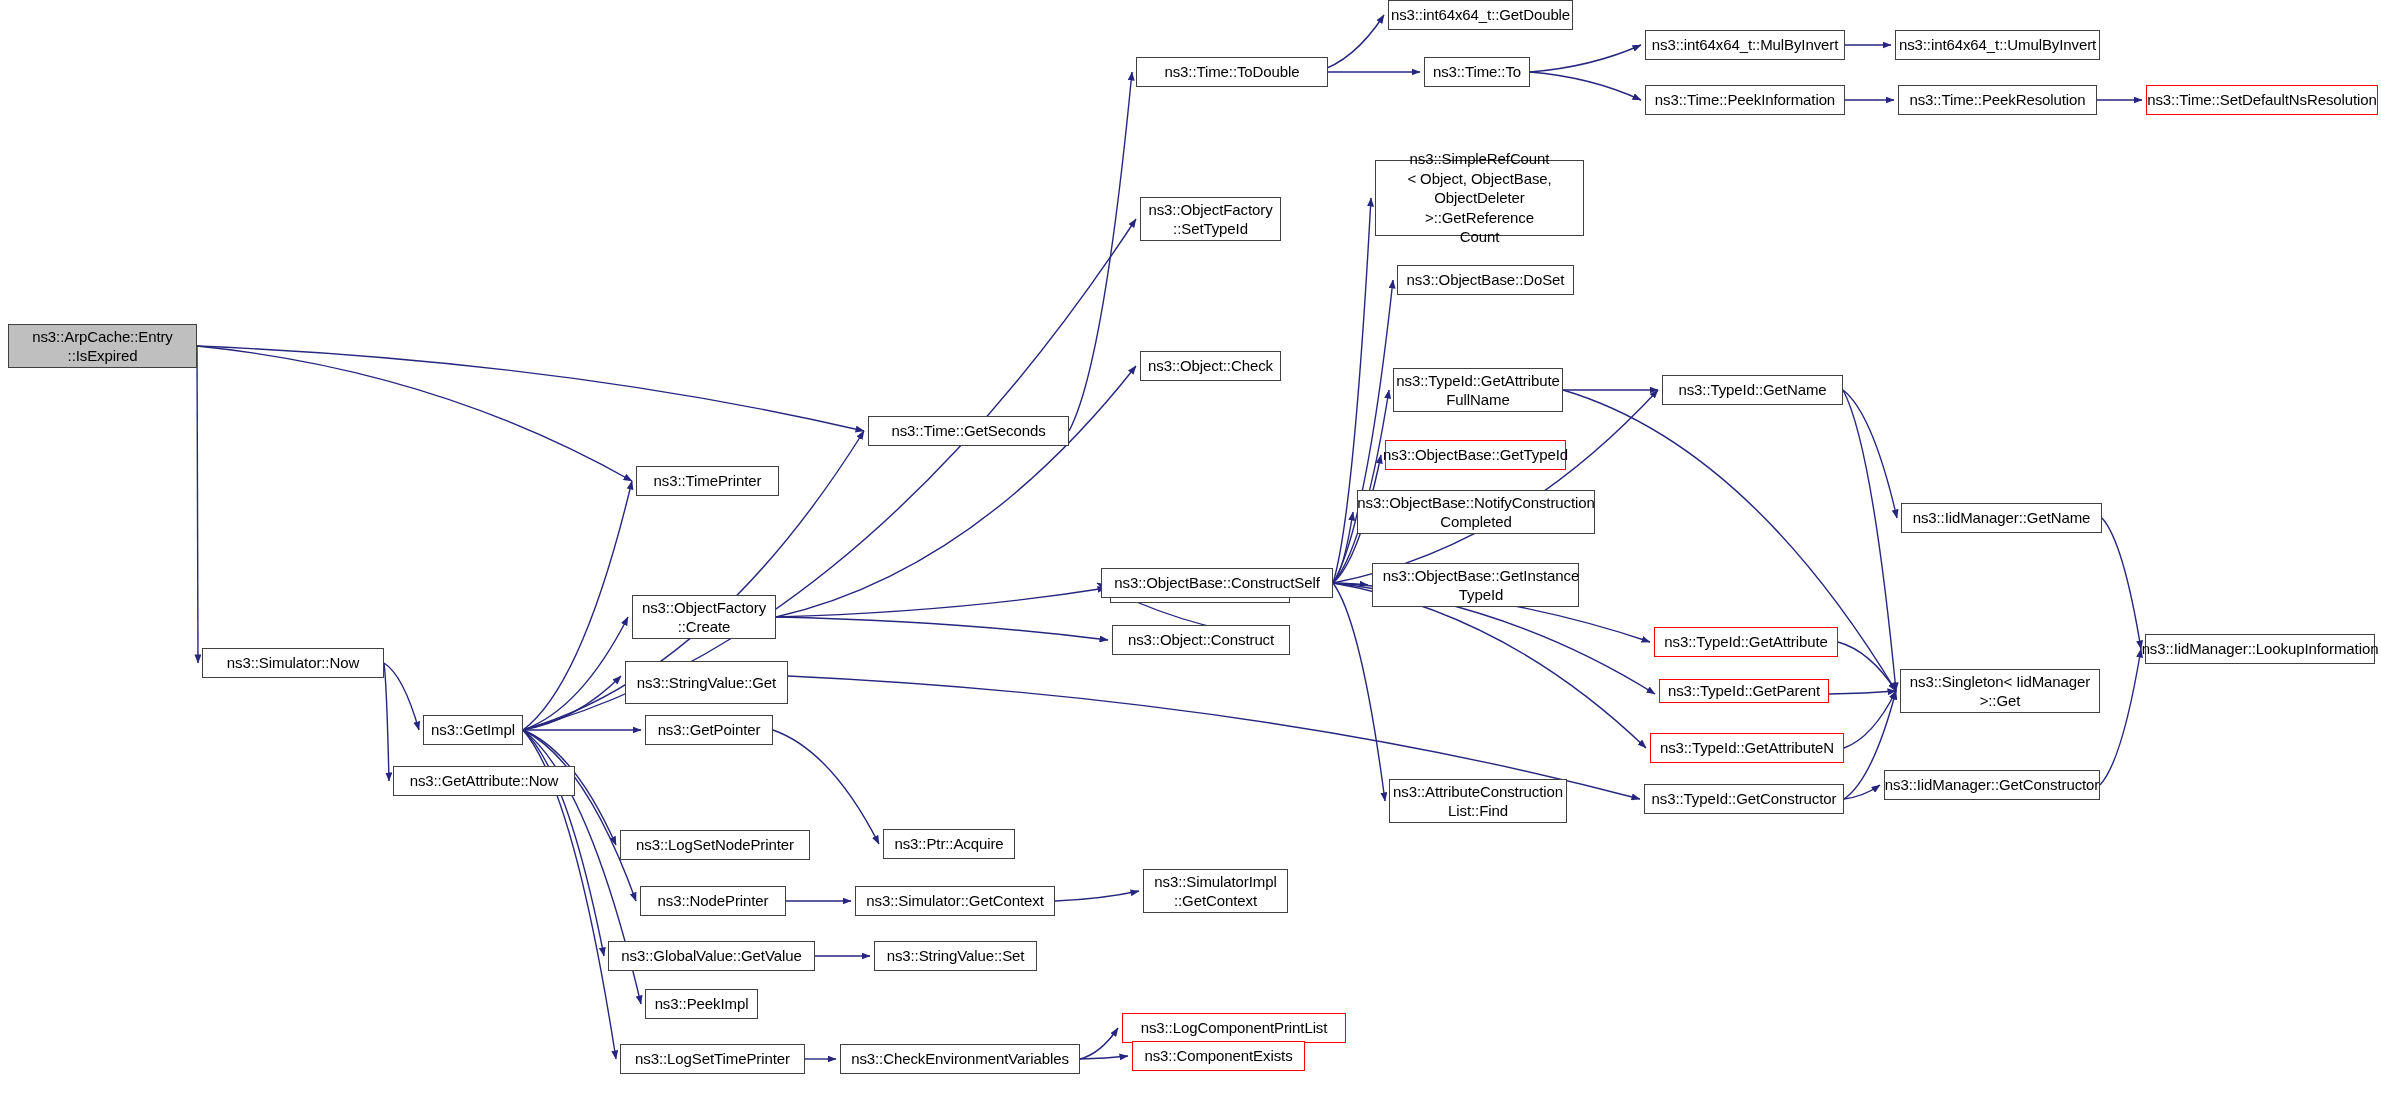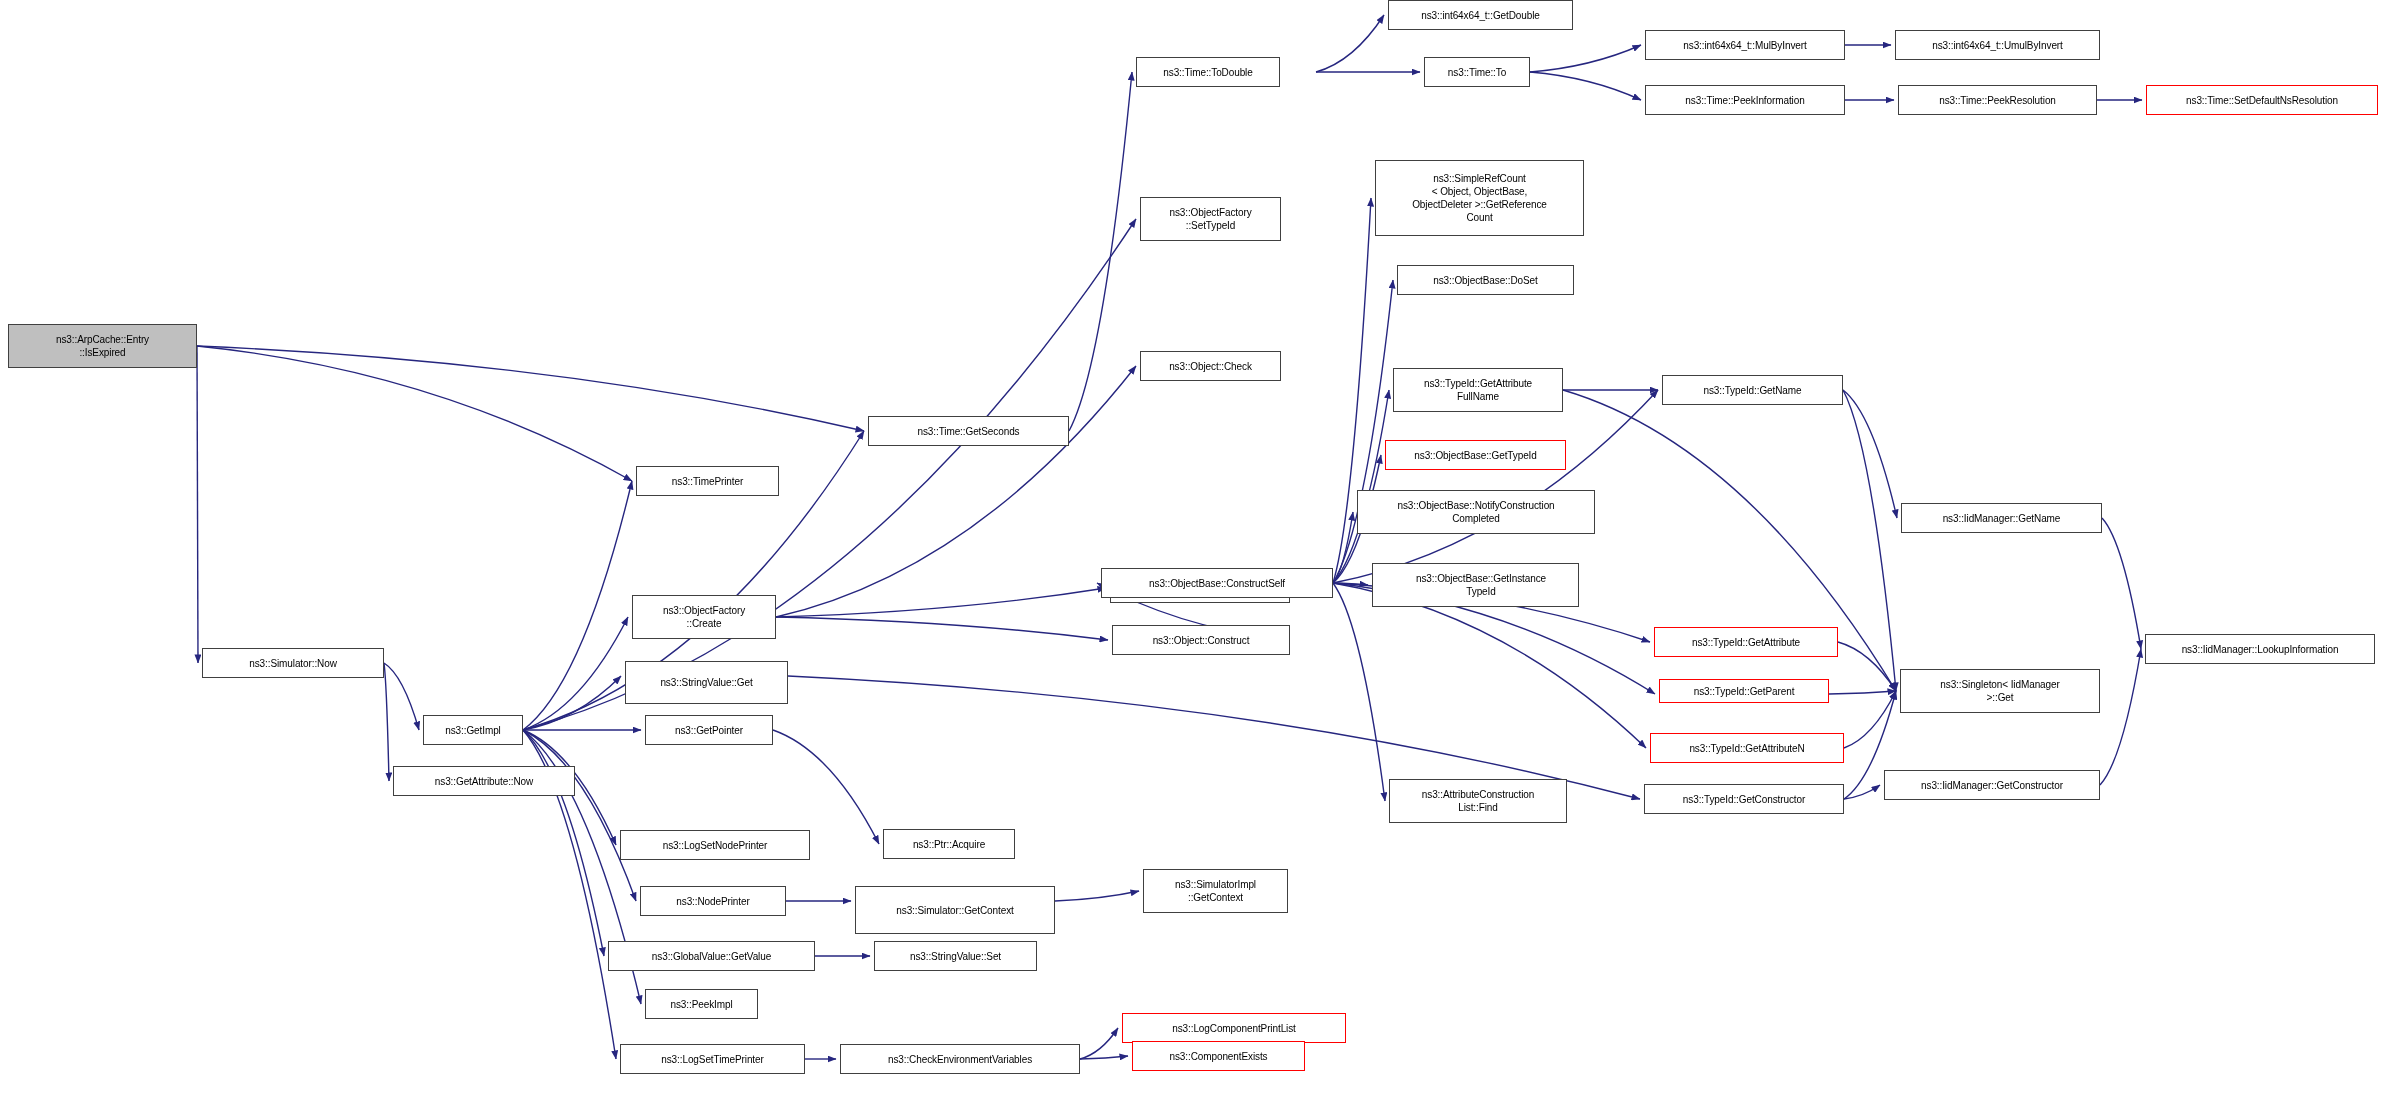--- a/index.html
+++ b/index.html
@@ -27,21 +27,21 @@
   .node {
     position: absolute;
     box-sizing: border-box;
     display: flex;
     align-items: center;
     justify-content: center;
     text-align: center;
     background: #ffffff;
     border: 1px solid #404040;
     color: #000000;
-    font-size: 10px;
+    font-size: 15px;
     line-height: 1.30;
     letter-spacing: -0.1px;
     white-space: pre-line;
     padding: 0 5px;
     cursor: pointer;
   }
   .node.red {
     border: 1.6px solid #ff0000;
   }
   .node.root {
@@ -131,28 +131,28 @@
       <div class="node" style="left: 625px; top: 661px; width: 163px; height: 43px;">ns3::StringValue::Get</div>
       <div class="node" style="left: 423px; top: 715px; width: 100px; height: 30px;">ns3::GetImpl</div>
       <div class="node" style="left: 645px; top: 715px; width: 128px; height: 30px;">ns3::GetPointer</div>
       <div class="node" style="left: 393px; top: 766px; width: 182px; height: 30px;">ns3::GetAttribute::Now</div>
       <div class="node" style="left: 620px; top: 830px; width: 190px; height: 30px;">ns3::LogSetNodePrinter</div>
       <div class="node" style="left: 640px; top: 886px; width: 146px; height: 30px;">ns3::NodePrinter</div>
       <div class="node" style="left: 608px; top: 941px; width: 207px; height: 30px;">ns3::GlobalValue::GetValue</div>
       <div class="node" style="left: 645px; top: 989px; width: 113px; height: 30px;">ns3::PeekImpl</div>
       <div class="node" style="left: 620px; top: 1044px; width: 185px; height: 30px;">ns3::LogSetTimePrinter</div>
       <div class="node" style="left: 883px; top: 829px; width: 132px; height: 30px;">ns3::Ptr::Acquire</div>
-      <div class="node" style="left: 855px; top: 886px; width: 200px; height: 48px;">ns3::Simulator::GetContext</div>
+      <div class="node" style="left: 855px; top: 886px; width: 200px; height: 30px;">ns3::Simulator::GetContext</div>
       <div class="node" style="left: 874px; top: 941px; width: 163px; height: 30px;">ns3::StringValue::Set</div>
       <div class="node" style="left: 840px; top: 1044px; width: 240px; height: 30px;">ns3::CheckEnvironmentVariables</div>
       <div class="node" style="left: 1143px; top: 869px; width: 145px; height: 44px;">ns3::SimulatorImpl
 ::GetContext</div>
       <div class="node red" style="left: 1122px; top: 1013px; width: 224px; height: 30px;">ns3::LogComponentPrintList</div>
       <div class="node red" style="left: 1132px; top: 1041px; width: 173px; height: 30px;">ns3::ComponentExists</div>
-      <div class="node" style="left: 1136px; top: 57px; width: 144px; height: 30px;">ns3::Time::ToDouble</div>
+      <div class="node" style="left: 1136px; top: 57px; width: 192px; height: 30px;">ns3::Time::ToDouble</div>
       <div class="node" style="left: 1140px; top: 197px; width: 141px; height: 44px;">ns3::ObjectFactory
 ::SetTypeId</div>
       <div class="node" style="left: 1140px; top: 351px; width: 141px; height: 30px;">ns3::Object::Check</div>
       <div class="node" style="left: 1110px; top: 573px; width: 180px; height: 30px;">ns3::Object::SetTypeId</div>
       <div class="node" style="left: 1112px; top: 625px; width: 178px; height: 30px;">ns3::Object::Construct</div>
       <div class="node" style="left: 1101px; top: 568px; width: 232px; height: 30px;">ns3::ObjectBase::ConstructSelf</div>
       <div class="node" style="left: 1375px; top: 160px; width: 209px; height: 76px;">ns3::SimpleRefCount
 &lt; Object, ObjectBase,
  ObjectDeleter &gt;::GetReference
 Count</div>

